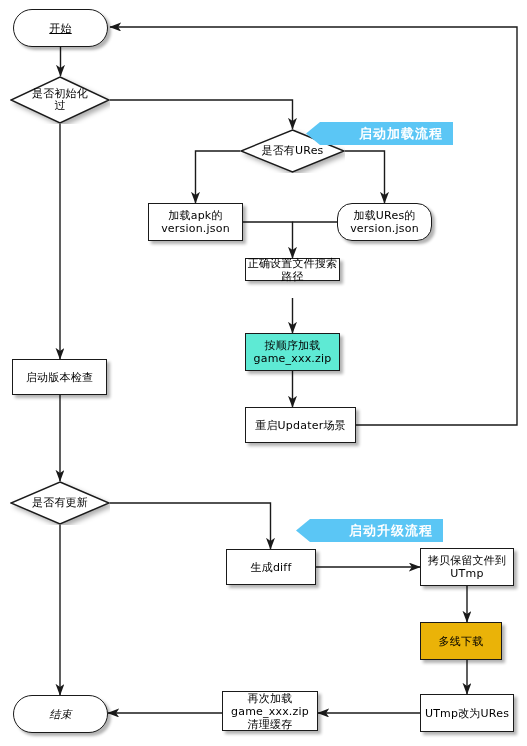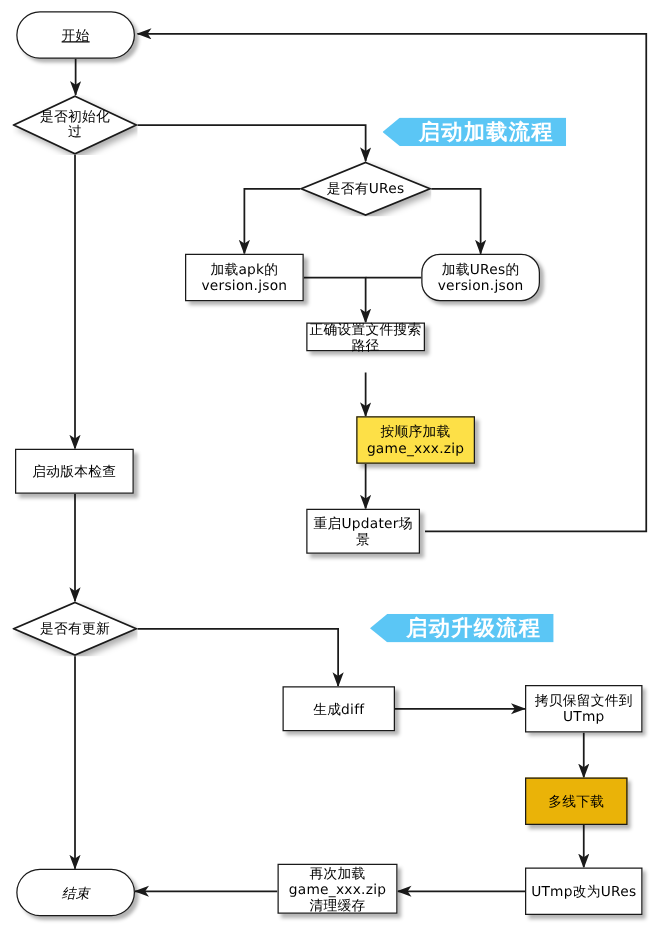--- a/index.html
+++ b/index.html
@@ -69,26 +69,27 @@
     white-space: pre-line;
     letter-spacing: 0.2px;
   }
   .banner {
     position: absolute;
     z-index: 4;
     display: flex;
     align-items: center;
     justify-content: flex-end;
     color: #ffffff;
-    font-size: 17px;
+    font-size: 13px;
     font-weight: bold;
     letter-spacing: 1px;
     padding-right: 10px;
     box-sizing: border-box;
     clip-path: polygon(14px 0, 100% 0, 100% 100%, 14px 100%, 0 50%);
+    margin-top: 28px;
   }
 </style>
 </head>
 <body>
 
 <div id="canvas">
 
   <svg id="wires" viewBox="0 0 527 746" width="527" height="746" xmlns="http://www.w3.org/2000/svg">
     <defs>
       <marker id="arrowhead" markerWidth="9" markerHeight="9" refX="8" refY="3.2" orient="auto" markerUnits="strokeWidth">
@@ -131,23 +132,23 @@
           <polygon points="52.5,1 104,22 52.5,43 1,22" fill="#ffffff" stroke="#1a1a1a" stroke-width="1.4" filter="drop-shadow(3px 3px 2.5px rgba(0,0,0,0.32))"></polygon>
         </svg>
         <div class="dia-label">是否有URes</div>
       </div>
       <div class="node process" style="left: 148px; top: 203px; width: 95px; height: 38px; background: rgb(255, 255, 255); border-color: rgb(26, 26, 26); color: rgb(0, 0, 0);"><span>加载apk的
 version.json</span></div>
       <div class="node process" style="left: 337px; top: 203px; width: 95px; height: 38px; background: rgb(255, 255, 255); border-color: rgb(26, 26, 26); color: rgb(0, 0, 0); border-radius: 15px;"><span>加载URes的
 version.json</span></div>
       <div class="node process" style="left: 245px; top: 258px; width: 95px; height: 23px; background: rgb(255, 255, 255); border-color: rgb(26, 26, 26); color: rgb(0, 0, 0);"><span>正确设置文件搜索
 路径</span></div>
-      <div class="node process" style="left: 245px; top: 333px; width: 95px; height: 38px; background: #fde047; border-color: rgb(26, 26, 26); color: rgb(0, 0, 0); margin-left: 40px;"><span>按顺序加载
+      <div class="node process" style="left: 245px; top: 333px; width: 95px; height: 38px; background: #5eead4; border-color: rgb(26, 26, 26); color: rgb(0, 0, 0);"><span>按顺序加载
 game_xxx.zip</span></div>
-      <div class="node process" style="left: 245px; top: 407px; width: 91px; height: 36px; background: rgb(255, 255, 255); border-color: rgb(26, 26, 26); color: rgb(0, 0, 0);"><span>重启Updater场景</span></div>
+      <div class="node process" style="left: 245px; top: 407px; width: 111px; height: 36px; background: rgb(255, 255, 255); border-color: rgb(26, 26, 26); color: rgb(0, 0, 0);"><span>重启Updater场景</span></div>
       <div class="node process" style="left: 12px; top: 359px; width: 95px; height: 36px; background: rgb(255, 255, 255); border-color: rgb(26, 26, 26); color: rgb(0, 0, 0);"><span>启动版本检查</span></div>
       <div class="decision" style="left: 10px; top: 481px; width: 100px; height: 44px;">
         <svg class="dia-shape" viewBox="0 0 100 44">
           <polygon points="50,1 99,22 50,43 1,22" fill="#ffffff" stroke="#1a1a1a" stroke-width="1.4" filter="drop-shadow(3px 3px 2.5px rgba(0,0,0,0.32))"></polygon>
         </svg>
         <div class="dia-label">是否有更新</div>
       </div>
       <div class="node process" style="left: 226px; top: 549px; width: 90px; height: 36px; background: rgb(255, 255, 255); border-color: rgb(26, 26, 26); color: rgb(0, 0, 0);"><span>生成diff</span></div>
       <div class="node process" style="left: 420px; top: 548px; width: 94px; height: 38px; background: rgb(255, 255, 255); border-color: rgb(26, 26, 26); color: rgb(0, 0, 0);"><span>拷贝保留文件到
 UTmp</span></div>

